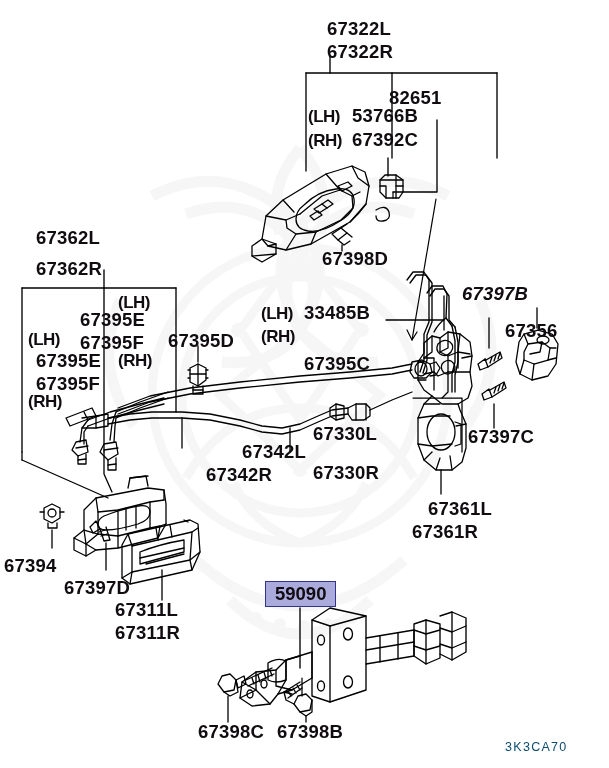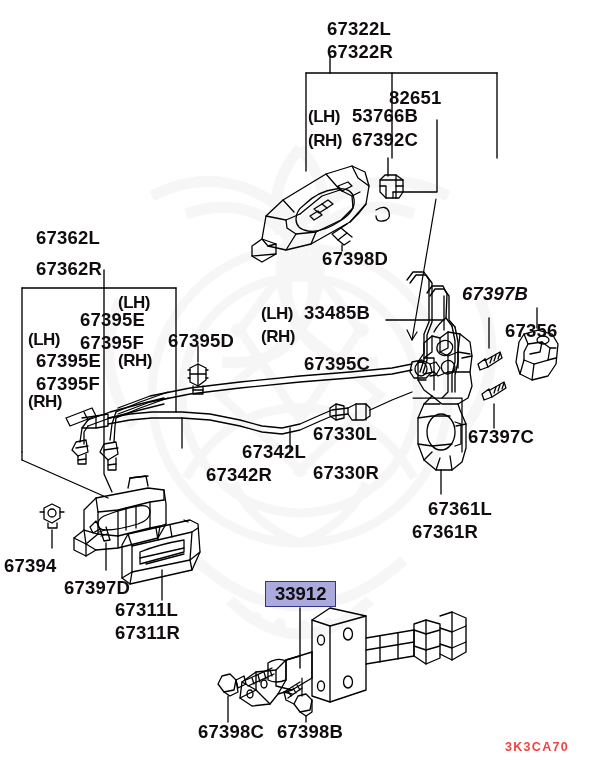--- a/index.html
+++ b/index.html
@@ -52,23 +52,23 @@
     font-size: 18.5px;
     font-weight: 700;
     color: #100c10;
     white-space: nowrap;
     line-height: 1.05;
   }
   .diagcode {
     position: absolute;
     font-family: "Liberation Sans", sans-serif;
     font-size: 12.5px;
-    font-weight: 700;
+    font-weight: 400;
     letter-spacing: 1.3px;
-    color: #ef4444;
+    color: #0c4a6e;
   }
 </style>
 </head>
 <body>
 
 <div id="page">
 
   <svg class="watermark" viewBox="0 0 609 768">
     <g fill="none" stroke="#6b6b6b" stroke-width="9">
       <circle cx="300" cy="395" r="148"></circle>
@@ -488,20 +488,20 @@
   <div class="lbl" style="left:36px; top:352px;">67395E</div>
   <div class="lbl" style="left:36px; top:375px;">67395F</div>
   <div class="lbl side" style="left:28px; top:393px;">(RH)</div>
 
   <div class="lbl" style="left:4px; top:549px;margin-top:8px;">67394</div>
   <div class="lbl" style="left:64px; top:579px;">67397D</div>
 
   <div class="lbl" style="left:115px; top:601px;">67311L</div>
   <div class="lbl" style="left:115px; top:624px;">67311R</div>
 
-  <div class="hl" style="left:265px; top:581px;">33912</div>
+  <div class="hl" style="left:265px; top:581px;">59090</div>
 
   <div class="lbl" style="left:198px; top:723px;">67398C</div>
   <div class="lbl" style="left:277px; top:723px;">67398B</div>
 
   <div class="diagcode" style="left:505px; top:740px;">3K3CA70</div>
 
 </div>
 
 </body></html>

